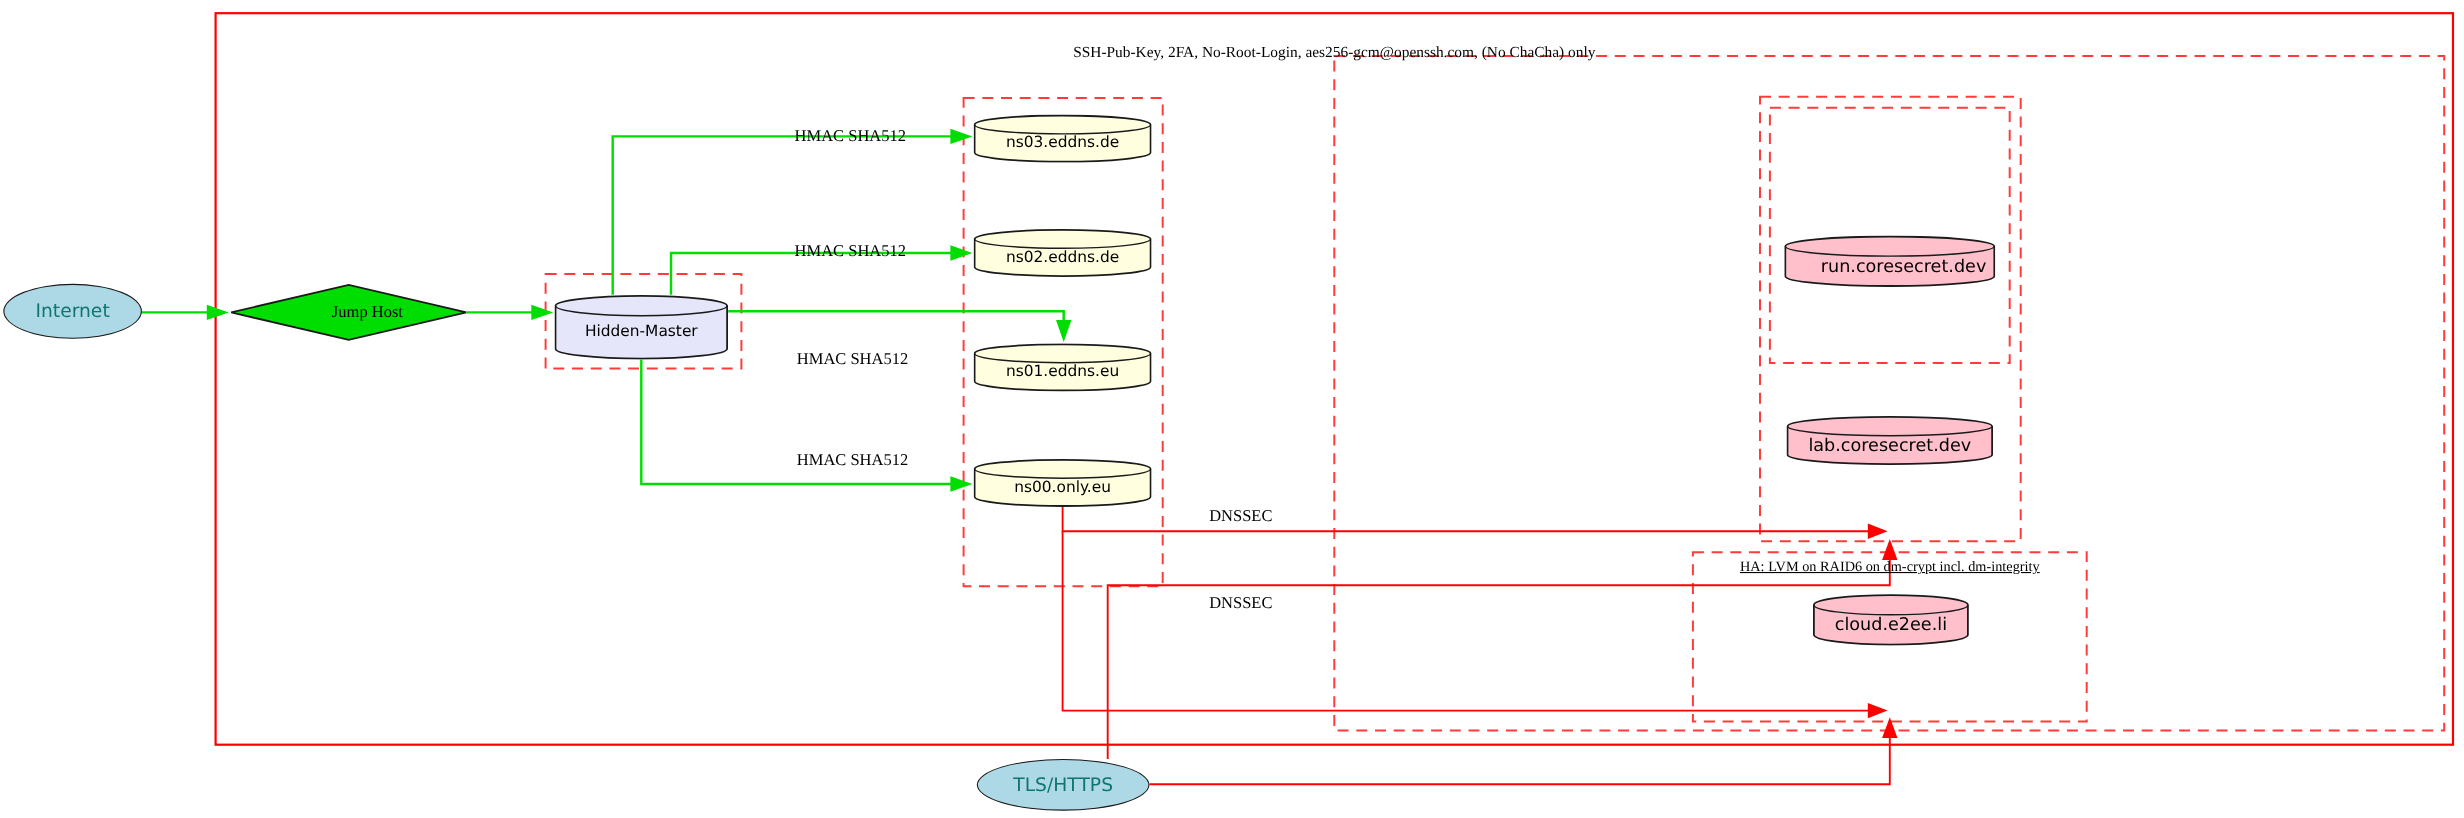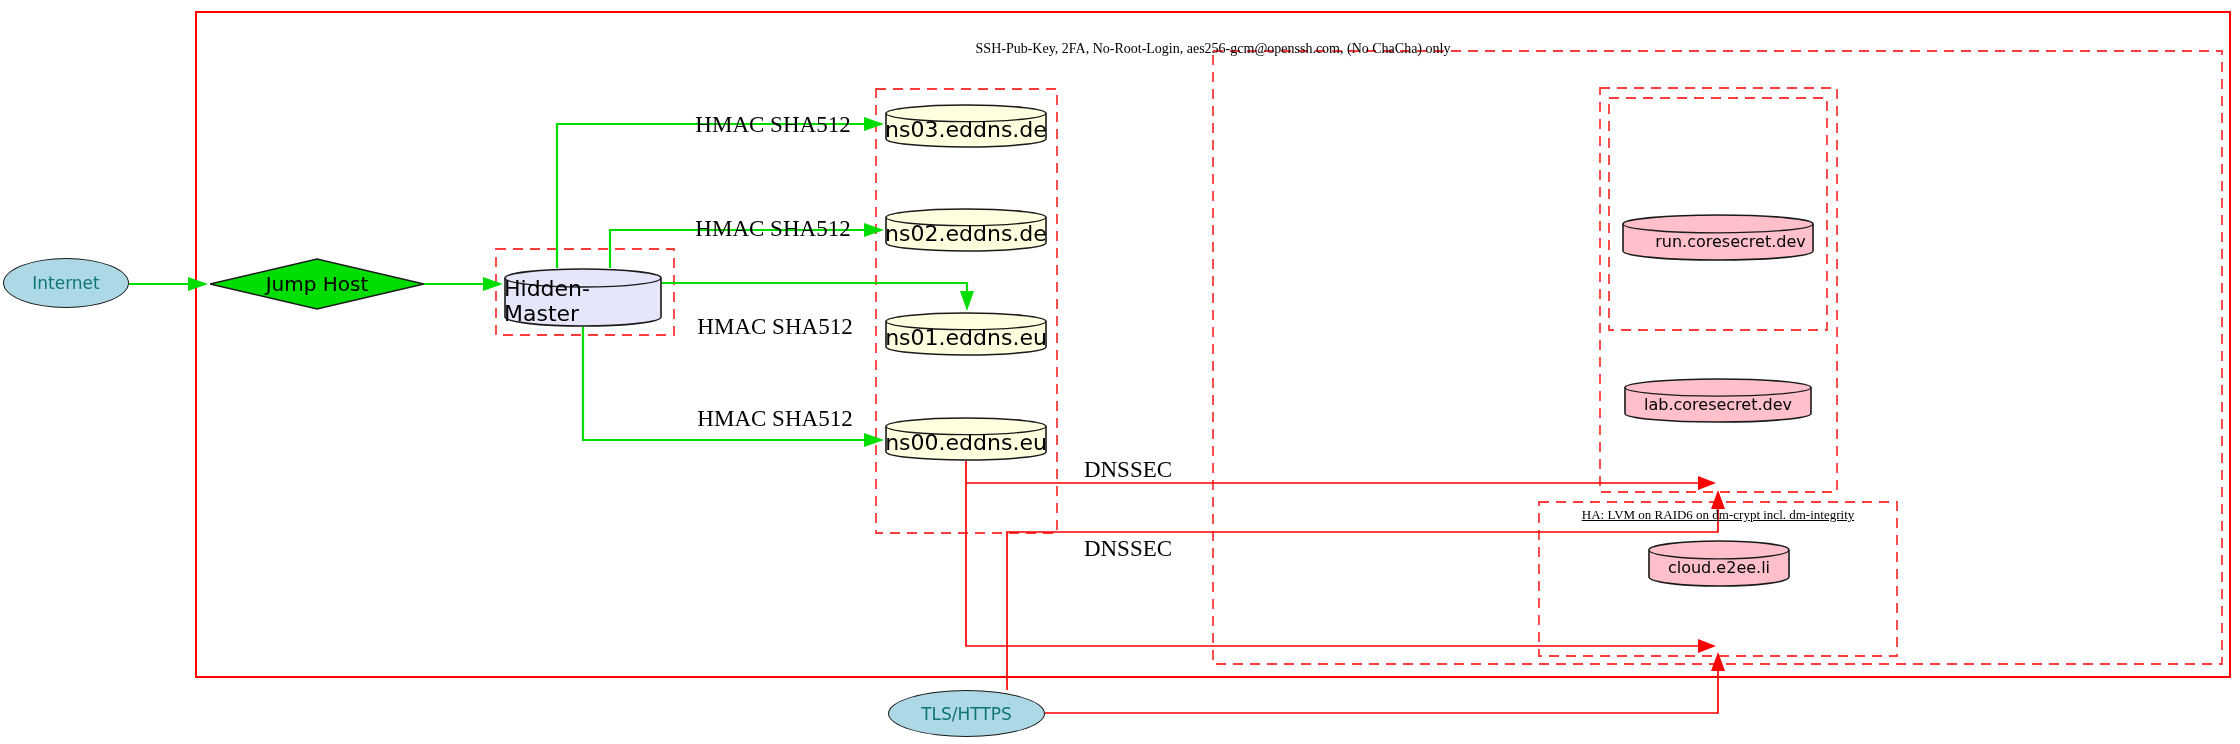--- a/index.html
+++ b/index.html
@@ -11,29 +11,29 @@
   .box-solid{fill:none;stroke:var(--c-red);stroke-width:2;}
   .box-dashed{fill:none;stroke:var(--c-red-dashed);stroke-width:1.8;stroke-dasharray:10,7;}
   .edge-green{fill:none;stroke:var(--c-green);stroke-width:2.2;}
   .edge-red{fill:none;stroke:var(--c-red);stroke-width:1.7;}
   .ah-green{fill:var(--c-green);stroke:none;}
   .ah-red{fill:var(--c-red);stroke:none;}
   .node{position:absolute;z-index:3;display:flex;align-items:center;justify-content:center;
         box-sizing:border-box;}
   .ellipse{border:1.6px solid var(--c-stroke);border-radius:50%;font-size:17px;color:#0f766e;}
   .cyl{z-index:3;}
-  .cyl .cyl-label{position:relative;z-index:2;padding-top:7px;font-size:22px;color:#000;}
+  .cyl .cyl-label{position:relative;z-index:2;padding-top:7px;font-size:14px;color:#000;}
   .cyl.small .cyl-label{font-size:16px;}
   .cylsvg{position:absolute;left:0;top:0;z-index:1;}
   .cyl-body{fill:var(--fill);stroke:#1a1a1a;stroke-width:1.6;}
   .cyl-lid{fill:none;stroke:#1a1a1a;stroke-width:1.3;}
-  .diamond-label{position:absolute;left:0;top:0;width:100%;height:100%;display:flex;
-        align-items:center;justify-content:center;font-size:20px;color:#000;z-index:2;}
+  .diamond-label{position:absolute;left:17px;top:0;width:100%;height:100%;display:flex;
+        align-items:center;justify-content:center;font-size:15px;color:#000;z-index:2;font-family:Liberation Serif, serif;}
   .edge-label{position:absolute;z-index:4;transform:translate(-50%,-50%);
-        font-family:"Liberation Serif","DejaVu Serif",serif;font-size:23px;color:#000;
+        font-family:"Liberation Serif","DejaVu Serif",serif;font-size:15px;color:#000;
         white-space:nowrap;}
   .cluster-label{position:absolute;z-index:4;transform:translate(-50%,-50%);
         font-family:"Liberation Serif","DejaVu Serif",serif;font-size:14px;color:#000;
         white-space:nowrap;}
   .cluster-label.small{font-size:13px;text-decoration:underline;}
 </style>
 </head>
 <body>
 
 <div id="canvas">
@@ -111,21 +111,21 @@
         <path class="cyl-body" d="M1,9.36 A80,8.36 0 0 1 161,9.36 L161,34.64 A80,8.36 0 0 1 1,34.64 Z"></path>
         <path class="cyl-lid" d="M1,9.36 A80,8.36 0 0 0 161,9.36"></path>
       </svg>
     <span class="cyl-label">ns01.eddns.eu</span>
   </div>
   <div class="node cyl" style="left:885px;top:417px;width:162px;height:44px;--fill:var(--c-lightyellow);">
       <svg class="cylsvg" width="162" height="44" viewBox="0 0 162 44">
         <path class="cyl-body" d="M1,9.36 A80,8.36 0 0 1 161,9.36 L161,34.64 A80,8.36 0 0 1 1,34.64 Z"></path>
         <path class="cyl-lid" d="M1,9.36 A80,8.36 0 0 0 161,9.36"></path>
       </svg>
-    <span class="cyl-label">ns00.eddns.eu</span>
+    <span class="cyl-label">ns00.only.eu</span>
   </div>
 
   <div class="node cyl small" style="left:1622px;top:214px;width:192px;height:47px;padding-left:25px;--fill:var(--c-pink);">
       <svg class="cylsvg" width="192" height="47" viewBox="0 0 192 47">
         <path class="cyl-body" d="M1,9.93 A95,8.93 0 0 1 191,9.93 L191,37.07 A95,8.93 0 0 1 1,37.07 Z"></path>
         <path class="cyl-lid" d="M1,9.93 A95,8.93 0 0 0 191,9.93"></path>
       </svg>
     <span class="cyl-label">run.coresecret.dev</span>
   </div>
   <div class="node cyl small" style="left:1624px;top:378px;width:188px;height:45px;--fill:var(--c-pink);">

